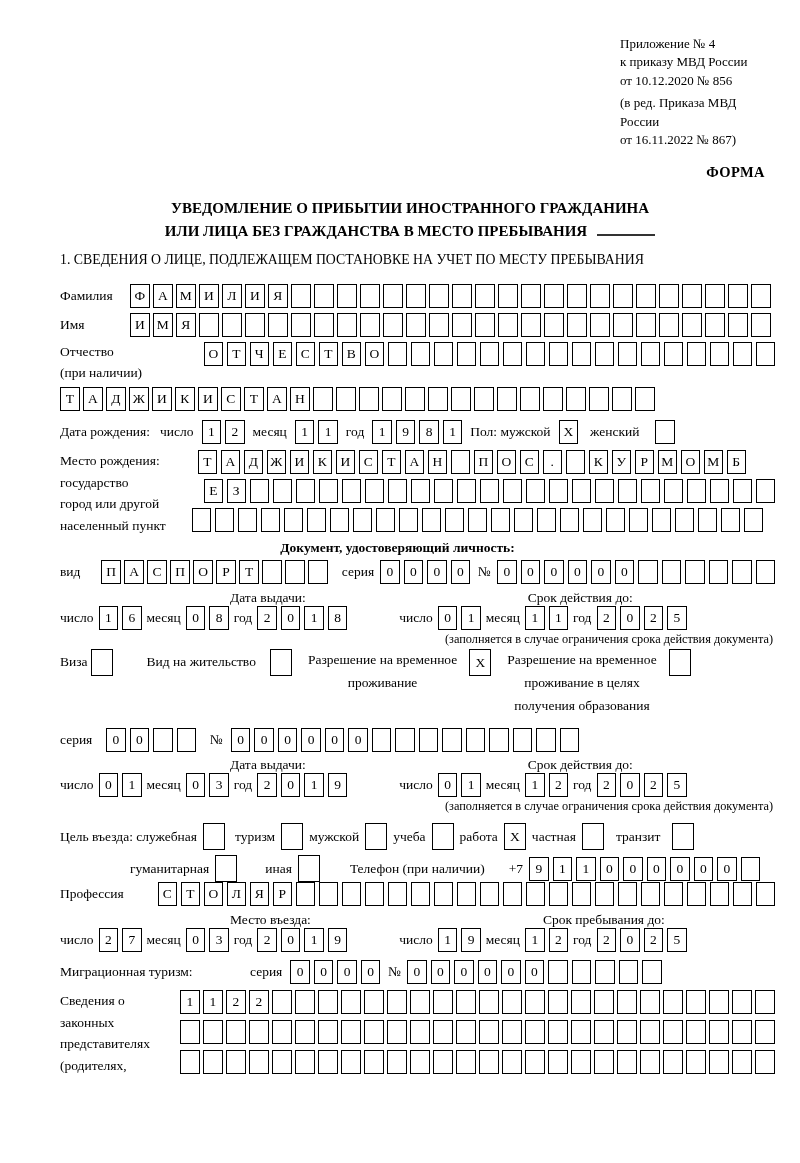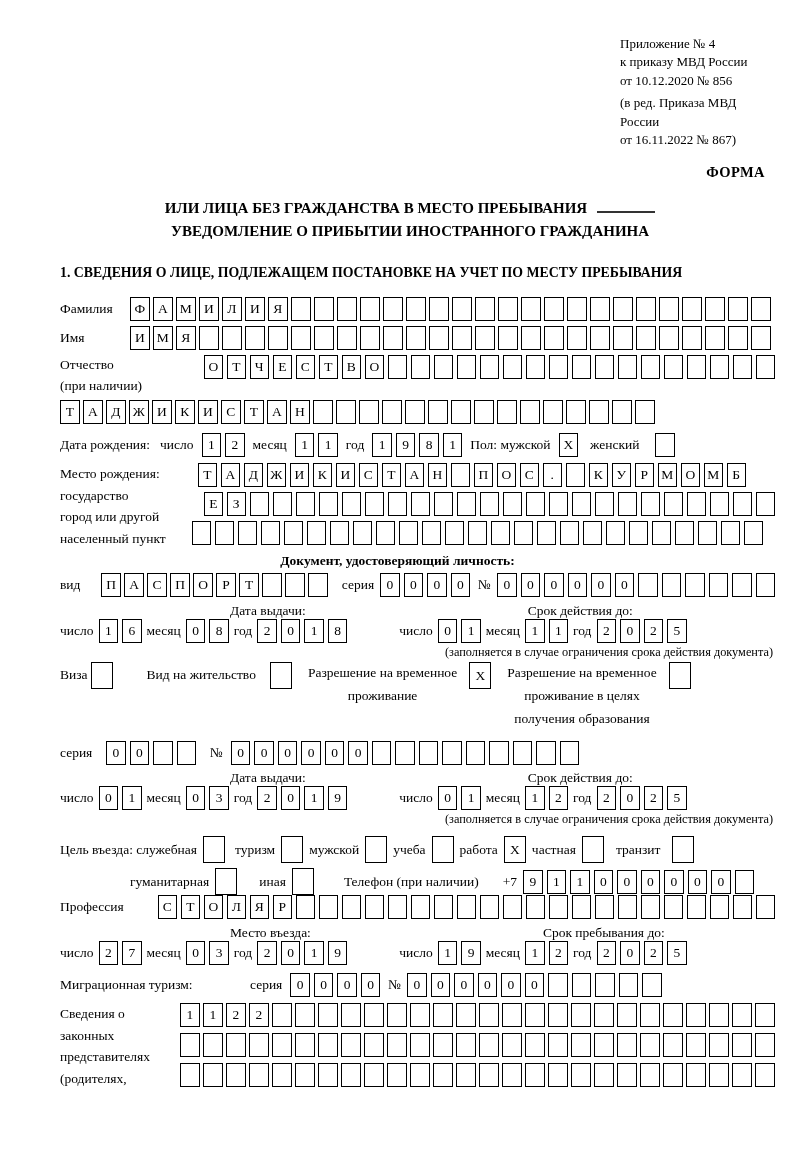--- a/index.html
+++ b/index.html
@@ -7,21 +7,21 @@
   .page {
     position:relative; width:800px; height:1163px; background:#fff;
     font-family:"Liberation Serif", serif; color:#000;
     padding:35px 25px 0 60px; overflow:hidden;
   }
   .appendix { margin-left:560px; font-size:13px; line-height:1.42; }
   .appendix .gap { height:4px; }
   .forma { text-align:right; padding-right:10px; font-weight:700; font-size:14.5px; margin-top:14px; letter-spacing:.4px; }
   .title { text-align:center; font-weight:700; font-size:15px; line-height:1.55; margin-top:16px; margin-right:15px; }
   .uline { display:inline-block; width:58px; border-bottom:2px solid #333; margin-left:10px; }
-  .sect { font-weight:700; font-size:13.8px; margin-top:22px; white-space:nowrap; }
+  .sect { font-weight:400; font-size:13.8px; margin-top:9px; white-space:nowrap; }
   .row { display:flex; align-items:center; }
   .top { align-items:flex-start; }
   .cells { display:flex; gap:3.5px; flex-wrap:nowrap; }
   .cell { flex:0 0 19.5px; width:19.5px; height:24px; border:1.5px solid #000;
           display:inline-flex; align-items:center; justify-content:center;
           font-size:13.5px; background:#fff; }
   .big .cell { flex-basis:22px; width:22px; height:27px; }
   .lbl { font-size:13.5px; white-space:nowrap; }
   .lblcol { font-size:13.5px; line-height:1.55; white-space:nowrap; }
   .dgrp { display:flex; align-items:center; gap:5px; }
@@ -40,24 +40,24 @@
     <div>к приказу МВД России</div>
     <div>от 10.12.2020 № 856</div>
     <div class="gap"></div>
     <div>(в ред. Приказа МВД России</div>
     <div>от 16.11.2022 № 867)</div>
   </div>
 
   <div class="forma">ФОРМА</div>
 
   <div class="title">
+    <div>УВЕДОМЛЕНИЕ О ПРИБЫТИИ ИНОСТРАННОГО ГРАЖДАНИНА</div>
     <div>
       <span>ИЛИ ЛИЦА БЕЗ ГРАЖДАНСТВА В МЕСТО ПРЕБЫВАНИЯ</span><span class="uline"></span>
     </div>
-    <div>УВЕДОМЛЕНИЕ О ПРИБЫТИИ ИНОСТРАННОГО ГРАЖДАНИНА</div>
   </div>
 
   <div class="sect">1. СВЕДЕНИЯ О ЛИЦЕ, ПОДЛЕЖАЩЕМ ПОСТАНОВКЕ НА УЧЕТ ПО МЕСТУ ПРЕБЫВАНИЯ</div>
 
   <div class="row" style="margin-top:16px;">
     <span class="lbl" style="width:70px;">Фамилия</span>
     <span class="cells" style="display: flex;">
         <span class="cell">Ф</span>
         <span class="cell">А</span>
         <span class="cell">М</span>
@@ -528,21 +528,21 @@
     <span class="cells big" style="margin-left: 6px; display: flex;">
         <span class="cell"></span>
       </span>
   </div>
 
   <div class="row" style="margin-top:5px; gap:6px;">
     <span class="lbl" style="margin-left:70px;">гуманитарная</span>
     <span class="cells big" style="display: flex;">
         <span class="cell"></span>
       </span>
-    <span class="lbl" style="margin-left:16px;">иная</span>
+    <span class="lbl" style="margin-left:22px;">иная</span>
     <span class="cells big" style="display: flex;">
         <span class="cell"></span>
       </span>
     <span class="lbl" style="margin-left:24px;">Телефон (при наличии)</span>
     <span class="lbl" style="margin-left:18px;">+7</span>
     <span class="cells dcells" style="display: flex;">
         <span class="cell">9</span>
         <span class="cell">1</span>
         <span class="cell">1</span>
         <span class="cell">0</span>

